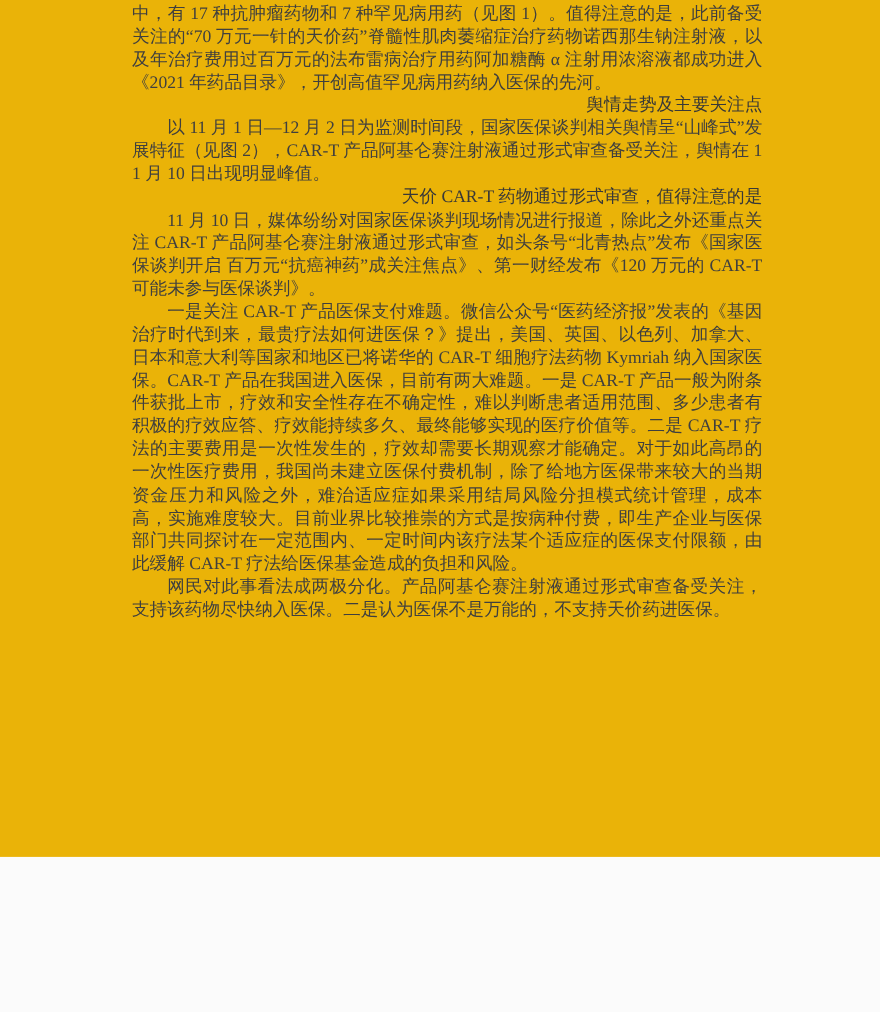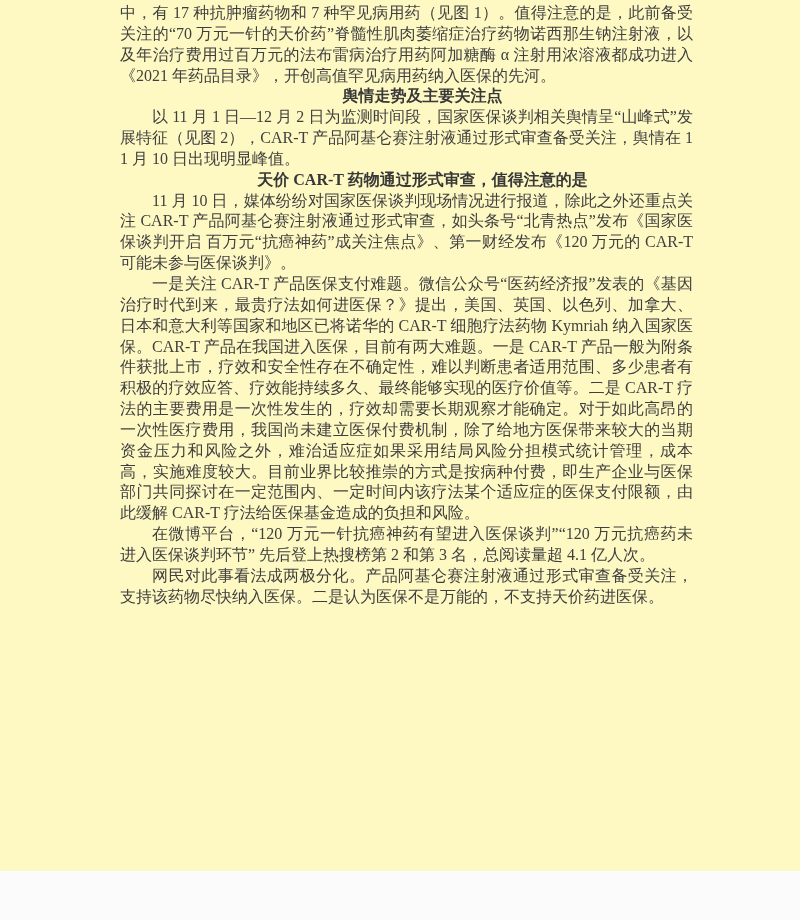--- a/index.html
+++ b/index.html
@@ -3,53 +3,51 @@
 <meta charset="utf-8">
 <style>
   html, body {
     margin: 0;
     padding: 0;
     background: #fbfbfb;
   }
   .page {
     position: relative;
     width: 800px;
-    height: 871px;
-    background: #fef9c3;
+    height: 779px;
+    background: #eab308;
     box-sizing: border-box;
     padding: 3px 107px 6px 120px;
     overflow: hidden;
     font-family: "Liberation Serif", "DejaVu Serif", serif;
   }
   .doc-body p {
     margin: 0;
     font-size: 16px;
     line-height: 20.85px;
     color: #3f3f3f;
     text-align: justify;
     text-justify: inter-character;
     text-indent: 2em;
     word-break: break-all;
   }
   .doc-body p.no-indent {
     text-indent: 0;
   }
   .doc-body p.heading {
-    text-align: center;
+    text-align: right;
     color: #383838;
-    font-weight: bold;
   }
 </style>
 </head>
 <body>
 
 <div class="page">
   <div class="doc-body">
     <p class="no-indent">中，有 17 种抗肿瘤药物和 7 种罕见病用药（见图 1）。值得注意的是，此前备受关注的“70 万元一针的天价药”脊髓性肌肉萎缩症治疗药物诺西那生钠注射液，以及年治疗费用过百万元的法布雷病治疗用药阿加糖酶 α 注射用浓溶液都成功进入《2021 年药品目录》，开创高值罕见病用药纳入医保的先河。</p>
     <p class="heading">舆情走势及主要关注点</p>
     <p>以 11 月 1 日—12 月 2 日为监测时间段，国家医保谈判相关舆情呈“山峰式”发展特征（见图 2），CAR-T 产品阿基仑赛注射液通过形式审查备受关注，舆情在 11 月 10 日出现明显峰值。</p>
     <p class="heading">天价 CAR-T 药物通过形式审查，值得注意的是</p>
     <p>11 月 10 日，媒体纷纷对国家医保谈判现场情况进行报道，除此之外还重点关注 CAR-T 产品阿基仑赛注射液通过形式审查，如头条号“北青热点”发布《国家医保谈判开启 百万元“抗癌神药”成关注焦点》、第一财经发布《120 万元的 CAR-T 可能未参与医保谈判》。</p>
     <p>一是关注 CAR-T 产品医保支付难题。微信公众号“医药经济报”发表的《基因治疗时代到来，最贵疗法如何进医保？》提出，美国、英国、以色列、加拿大、日本和意大利等国家和地区已将诺华的 CAR-T 细胞疗法药物 Kymriah 纳入国家医保。CAR-T 产品在我国进入医保，目前有两大难题。一是 CAR-T 产品一般为附条件获批上市，疗效和安全性存在不确定性，难以判断患者适用范围、多少患者有积极的疗效应答、疗效能持续多久、最终能够实现的医疗价值等。二是 CAR-T 疗法的主要费用是一次性发生的，疗效却需要长期观察才能确定。对于如此高昂的一次性医疗费用，我国尚未建立医保付费机制，除了给地方医保带来较大的当期资金压力和风险之外，难治适应症如果采用结局风险分担模式统计管理，成本高，实施难度较大。目前业界比较推崇的方式是按病种付费，即生产企业与医保部门共同探讨在一定范围内、一定时间内该疗法某个适应症的医保支付限额，由此缓解 CAR-T 疗法给医保基金造成的负担和风险。</p>
-    <p>在微博平台，“120 万元一针抗癌神药有望进入医保谈判”“120 万元抗癌药未进入医保谈判环节” 先后登上热搜榜第 2 和第 3 名，总阅读量超 4.1 亿人次。</p>
     <p>网民对此事看法成两极分化。产品阿基仑赛注射液通过形式审查备受关注，支持该药物尽快纳入医保。二是认为医保不是万能的，不支持天价药进医保。</p>
   </div>
 </div>
 
 </body></html>

